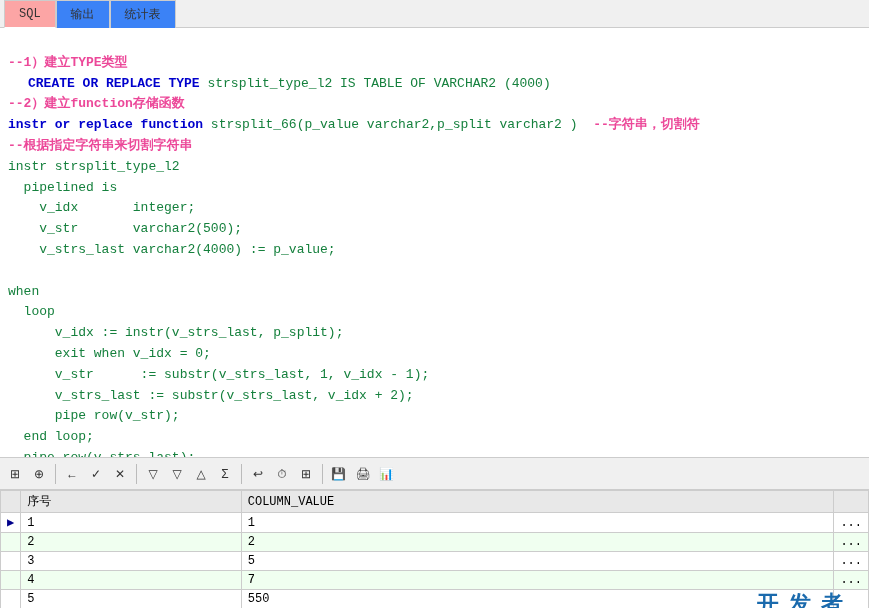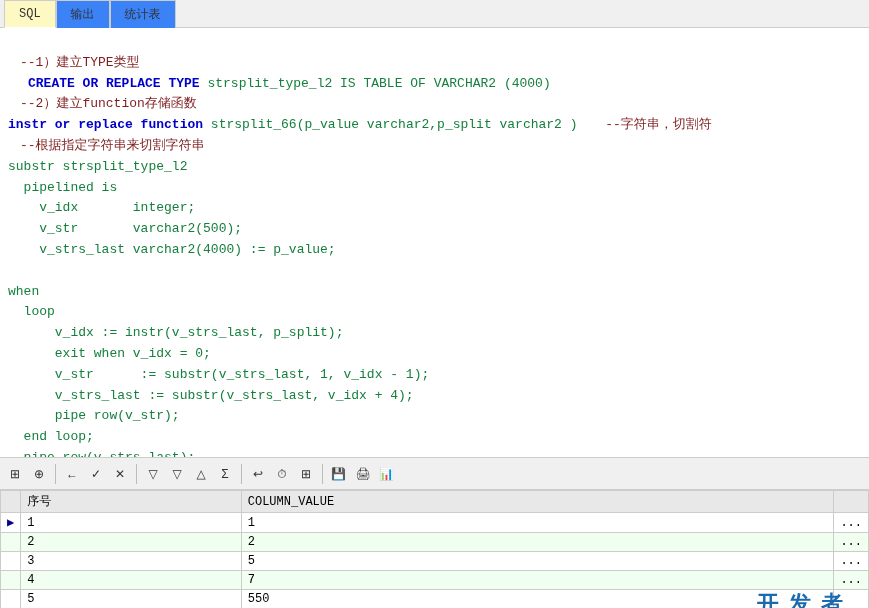--- a/index.html
+++ b/index.html
@@ -27,36 +27,36 @@
       border-bottom: none;
       background: #3b82f6;
       cursor: pointer;
       font-size: 12px;
       color: #333;
       height: 28px;
       display: flex;
       align-items: center;
     }
     .tab.active {
-      background: #fef9c3;
+      background: #fca5a5;
       border-bottom: 1px solid #fff;
       z-index: 1;
     }
 
     
     .code-area {
       background: #fff;
       padding: 4px 8px;
       overflow-y: auto;
       height: 430px;
       border-bottom: 1px solid #ccc;
       line-height: 1.6;
       white-space: pre;
     }
-    .comment-red { color: #7f1d1d; font-weight: normal; margin-left: 12px; }
+    .comment-red { color: #ec4899; font-weight: bold; }
     .kw-blue { color: #0000cc; font-weight: bold; }
     .kw-create { color: #0000cc; font-weight: bold; margin-left: 20px; }
     .normal { color: #15803d; }
 
     
     .toolbar {
       display: flex;
       align-items: center;
       background: #f0f0f0;
       border-bottom: 1px solid #ccc;
@@ -128,32 +128,32 @@
   <div class="tab">输出</div>
   <div class="tab">统计表</div>
 </div>
 
 <div class="code-area">
 <span class="comment-red">--1）建立TYPE类型</span>
 <span><span class="kw-create">CREATE OR REPLACE TYPE</span><span class="normal"> strsplit_type_l2 IS TABLE OF VARCHAR2 (4000)</span></span>
 <span class="comment-red">--2）建立function存储函数</span>
 <span><span class="kw-blue">instr or replace function</span><span class="normal"> strsplit_66(p_value varchar2,p_split varchar2 )  </span><span class="comment-red">--字符串，切割符</span></span>
 <span class="comment-red">--根据指定字符串来切割字符串</span>
-<span class="normal">substr strsplit_type_l2</span>
+<span class="normal">instr strsplit_type_l2</span>
 <span class="normal">  pipelined is</span>
 <span class="normal">    v_idx       integer;</span>
 <span class="normal">    v_str       varchar2(500);</span>
 <span class="normal">    v_strs_last varchar2(4000) := p_value;</span>
 <span> </span>
 <span class="normal">when</span>
 <span class="normal">  loop</span>
 <span class="normal">      v_idx := instr(v_strs_last, p_split);</span>
 <span class="normal">      exit when v_idx = 0;</span>
 <span class="normal">      v_str      := substr(v_strs_last, 1, v_idx - 1);</span>
-<span class="normal">      v_strs_last := substr(v_strs_last, v_idx + 4);</span>
+<span class="normal">      v_strs_last := substr(v_strs_last, v_idx + 2);</span>
 <span class="normal">      pipe row(v_str);</span>
 <span class="normal">  end loop;</span>
 <span class="normal">  pipe row(v_strs_last);</span>
 
 
 
 
 </div>
 
 <div class="toolbar">

